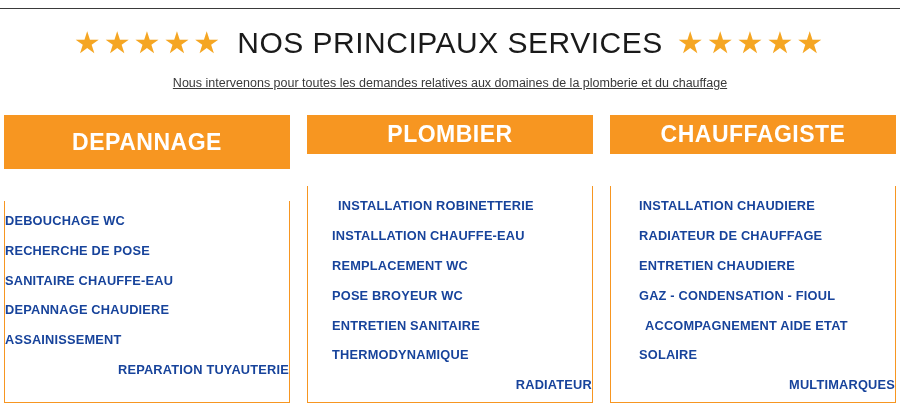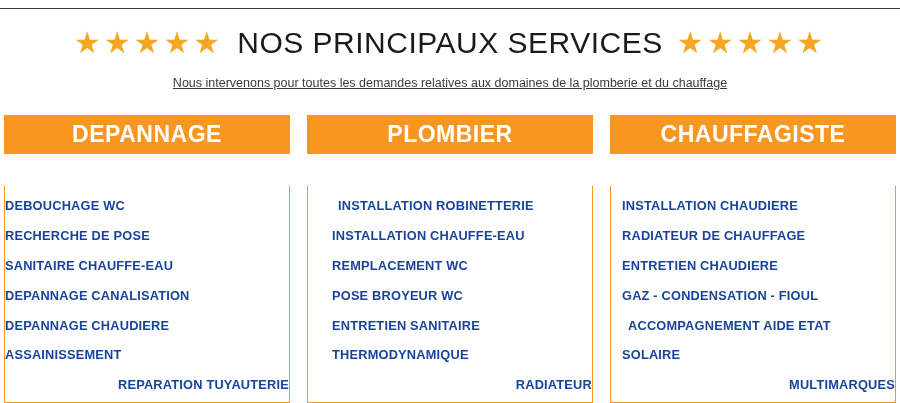--- a/index.html
+++ b/index.html
@@ -97,21 +97,21 @@
   .card-body {
     flex: 1;
     border: 1px solid #f79621;
     border-top: none;
     box-sizing: border-box;
     padding: 14px 0 10px 0;
     background: #ffffff;
   }
   .card-1 .card-body { }
   .card-2 .card-body { padding-left: 24px; }
-  .card-3 .card-body { padding-left: 11px; }
+  .card-3 .card-body { padding-left: 28px; }
   .service-item {
     color: #17439b;
     font-size: 12.8px;
     font-weight: bold;
     letter-spacing: 0.2px;
     line-height: 1;
     margin-bottom: 17px;
     white-space: nowrap;
   }
   .service-item:last-child { margin-bottom: 0; text-align: right; }
@@ -135,21 +135,20 @@
   <div class="cards">
 
     <div class="card card-1">
       <div class="card-header">
         <span class="card-header-text">DEPANNAGE</span>
       </div>
       <div class="card-body">
         <div class="service-item">DEBOUCHAGE WC</div>
         <div class="service-item">RECHERCHE DE POSE</div>
         <div class="service-item">SANITAIRE CHAUFFE-EAU</div>
-        <div class="service-item">DEPANNAGE CANALISATION</div>
         <div class="service-item">DEPANNAGE CHAUDIERE</div>
         <div class="service-item">ASSAINISSEMENT</div>
         <div class="service-item">REPARATION TUYAUTERIE</div>
       </div>
     </div>
 
     <div class="card card-2">
       <div class="card-header">
         <span class="card-header-text">PLOMBIER</span>
       </div>

